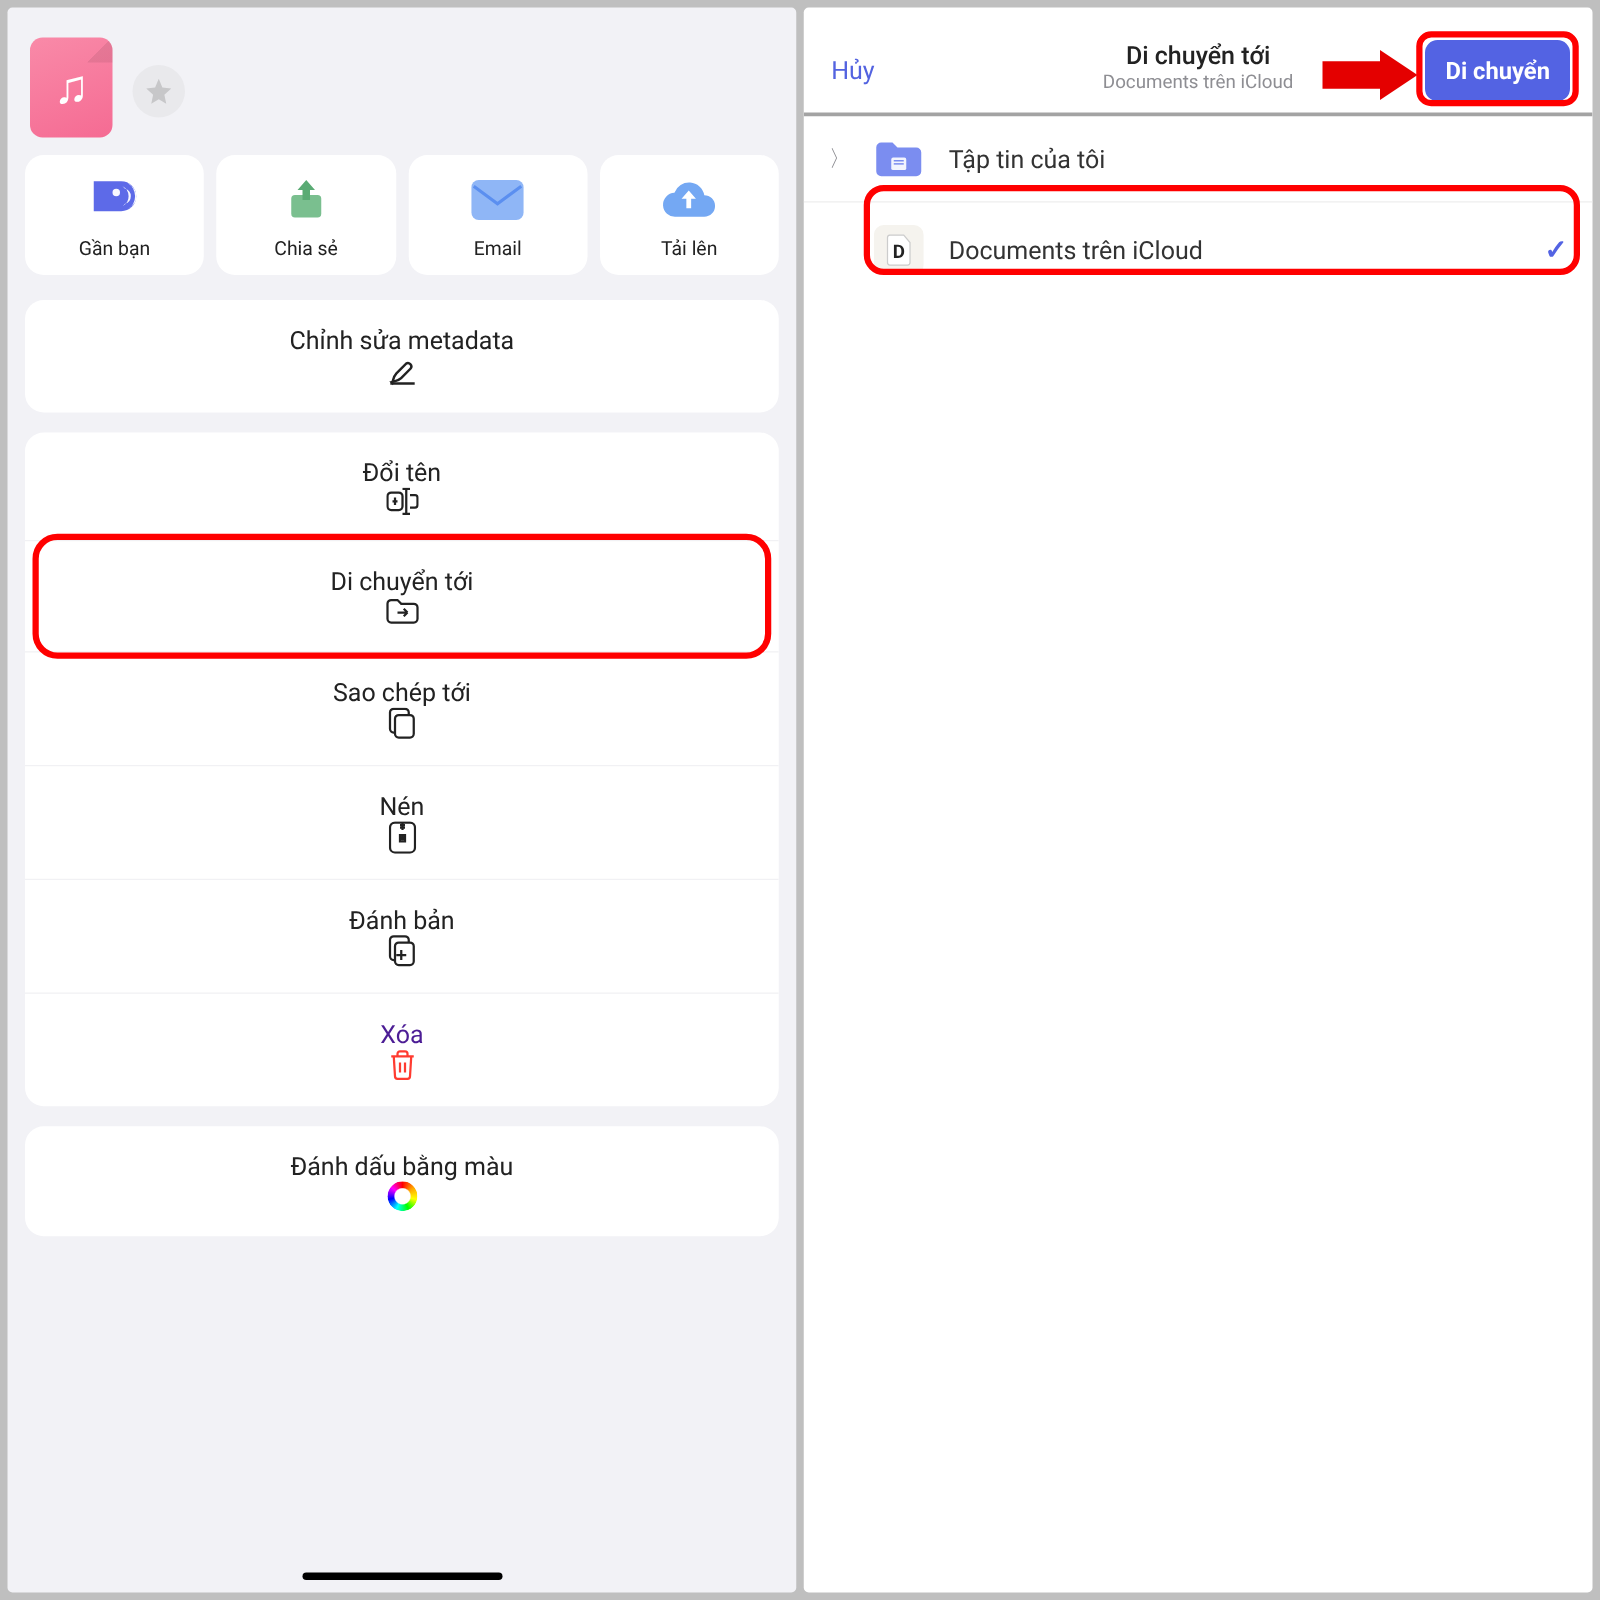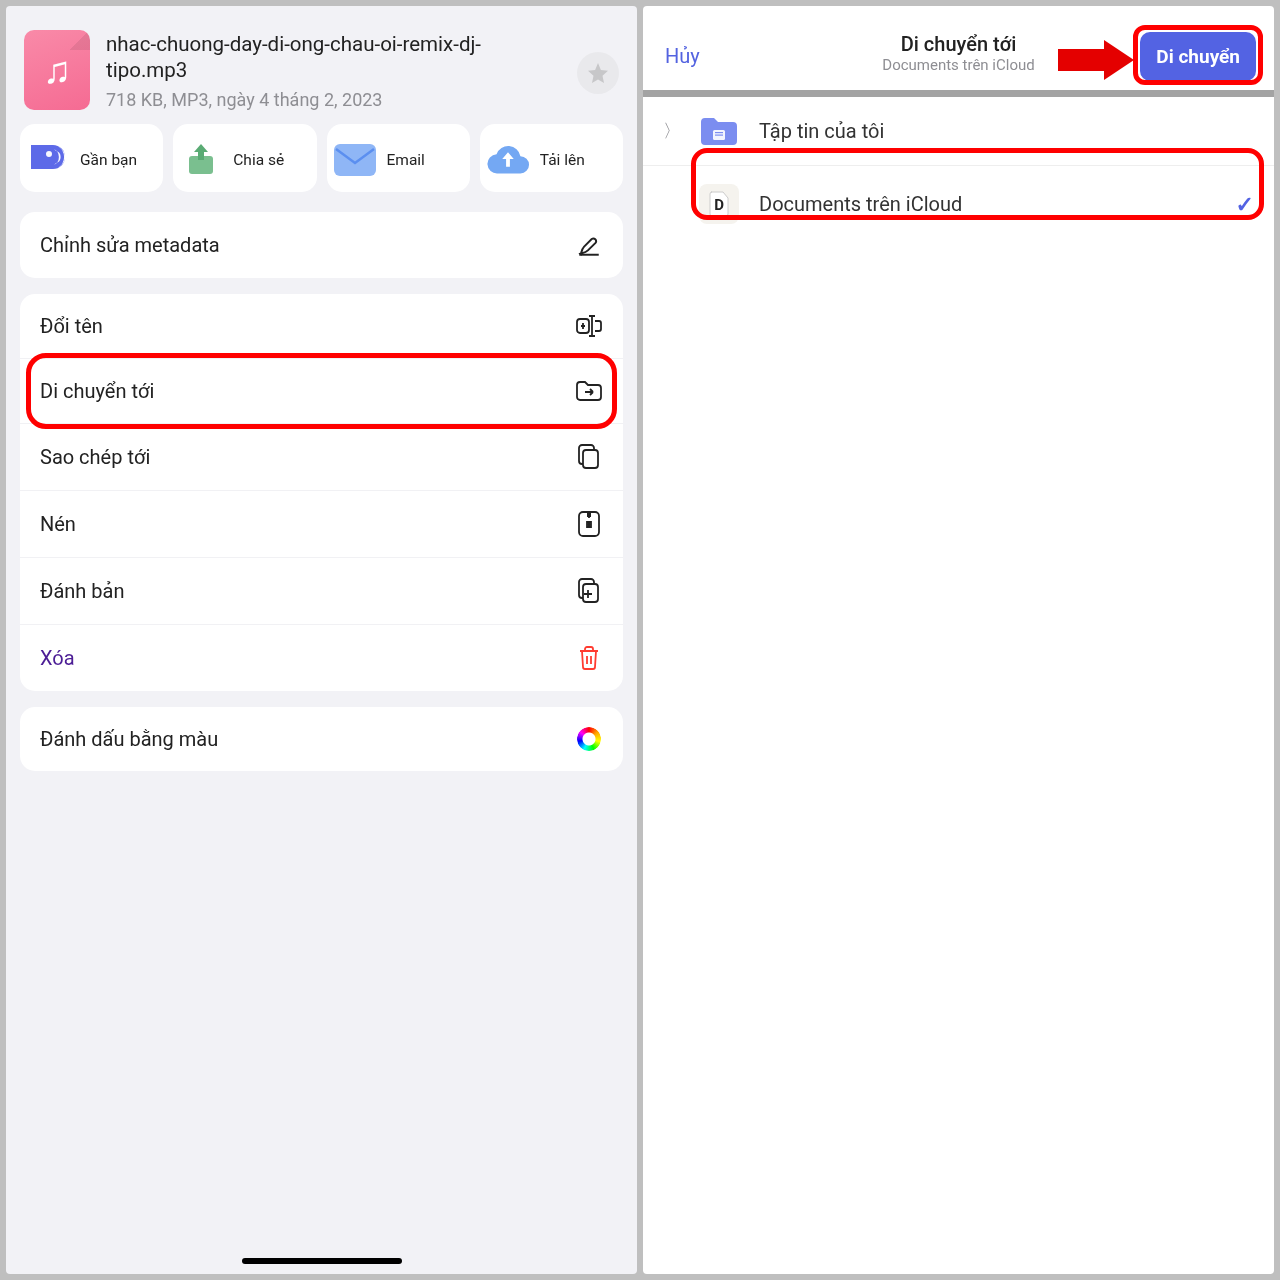--- a/index.html
+++ b/index.html
@@ -81,21 +81,21 @@
     display: flex;
     gap: 10px;
     padding: 0 14px 12px;
   }
   .action-card {
     flex: 1;
     background: #fff;
     border-radius: 15px;
     padding: 16px 6px 12px;
     display: flex;
-    flex-direction: row;
+    flex-direction: column;
     align-items: center;
     gap: 10px;
   }
   .action-icon {
     width: 44px; height: 40px;
     display: flex;
     align-items: center;
     justify-content: center;
   }
   .action-label {
@@ -111,20 +111,21 @@
   }
   .menu-item {
     display: flex;
     align-items: center;
     justify-content: space-between;
     padding: 20px 20px;
     font-size: 20px;
     color: #222;
     border-bottom: 1px solid #f1f1f4;
     position: relative;
+    flex-direction: column;
   }
   .menu-item:last-child { border-bottom: none; }
   .menu-item.danger { color: #4c1d95; }
   .menu-item .menu-icon {
     width: 28px;
     display: flex;
     justify-content: center;
     color: #222;
   }
   .menu-item.danger .menu-icon { color: #ff3b30; }
@@ -159,21 +160,21 @@
     background: #000;
     border-radius: 3px;
   }
   
   
   .nav-header {
     display: flex;
     align-items: center;
     padding: 26px 18px 16px;
     position: relative;
-    border-bottom: 7px solid #a3a3a3;
+    border-bottom: 3px solid #a3a3a3;
   }
   .nav-cancel {
     color: #5363e0;
     font-size: 20px;
     position: absolute;
     left: 22px;
     top: 38px;
   }
   .nav-center {
     flex: 1;
@@ -258,24 +259,20 @@
 
   svg { display: block; }
 </style>
 </head>
 <body>
 
 <div class="panel">
   <div class="file-header">
     <div class="file-icon">
       <span class="music-note">♫</span>
-    </div>
-    <div class="file-info">
-      <div class="file-name">nhac-chuong-day-di-ong-chau-oi-remix-dj-tipo.mp3</div>
-      <div class="file-meta">718 KB, MP3, ngày 4 tháng 2, 2023</div>
     </div>
     <div class="star-btn">
       <svg width="24" height="24" viewBox="0 0 24 24" fill="currentColor">
           <path d="M12 2l2.9 6.9L22 9.8l-5.5 4.9L18 22l-6-3.6L6 22l1.5-7.3L2 9.8l7.1-.9L12 2z"></path>
         </svg>
     </div>
   </div>
 
   <div class="action-row">
     <div class="action-card">

